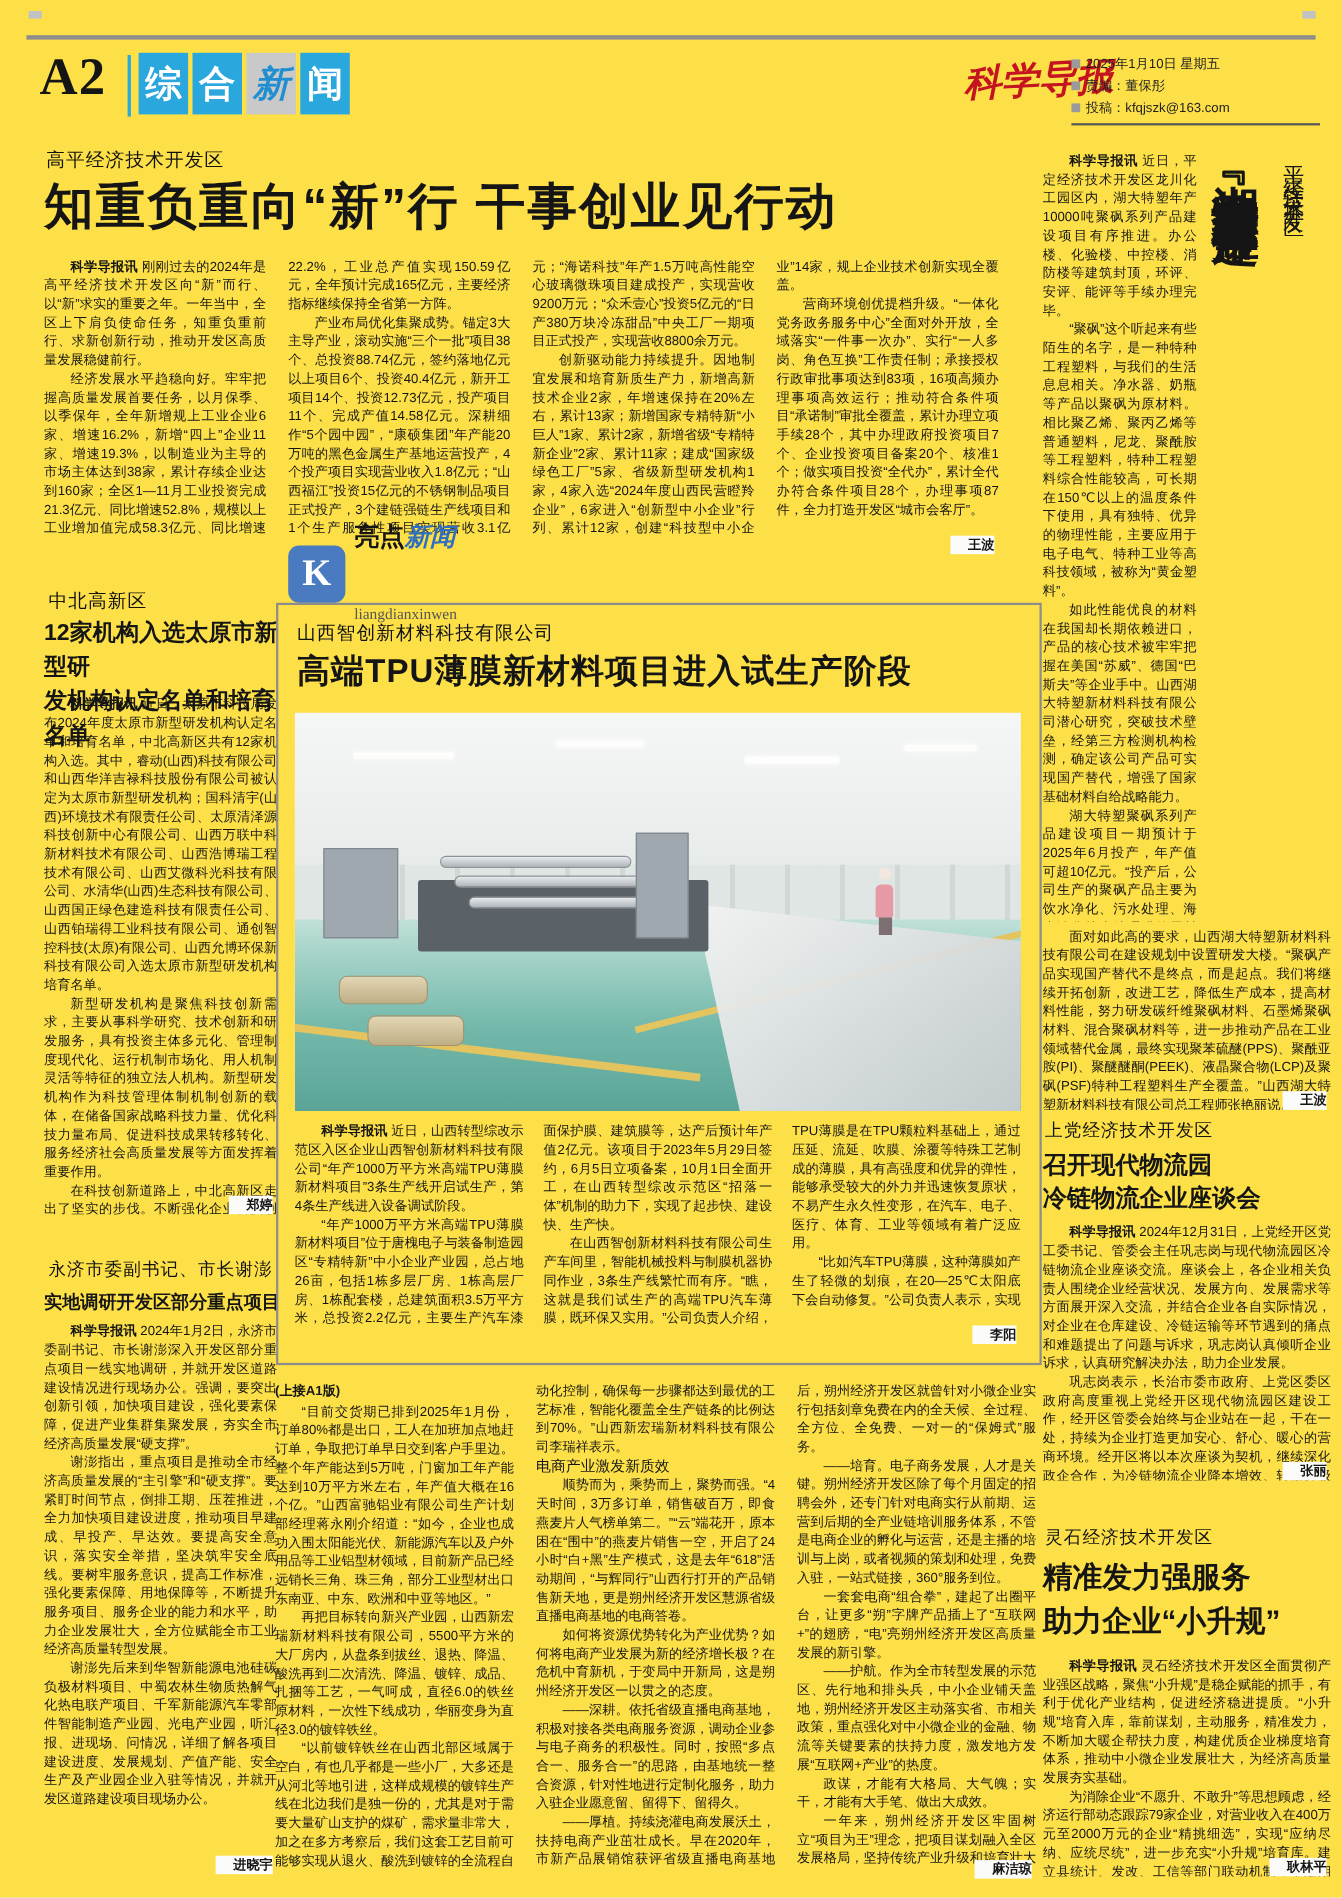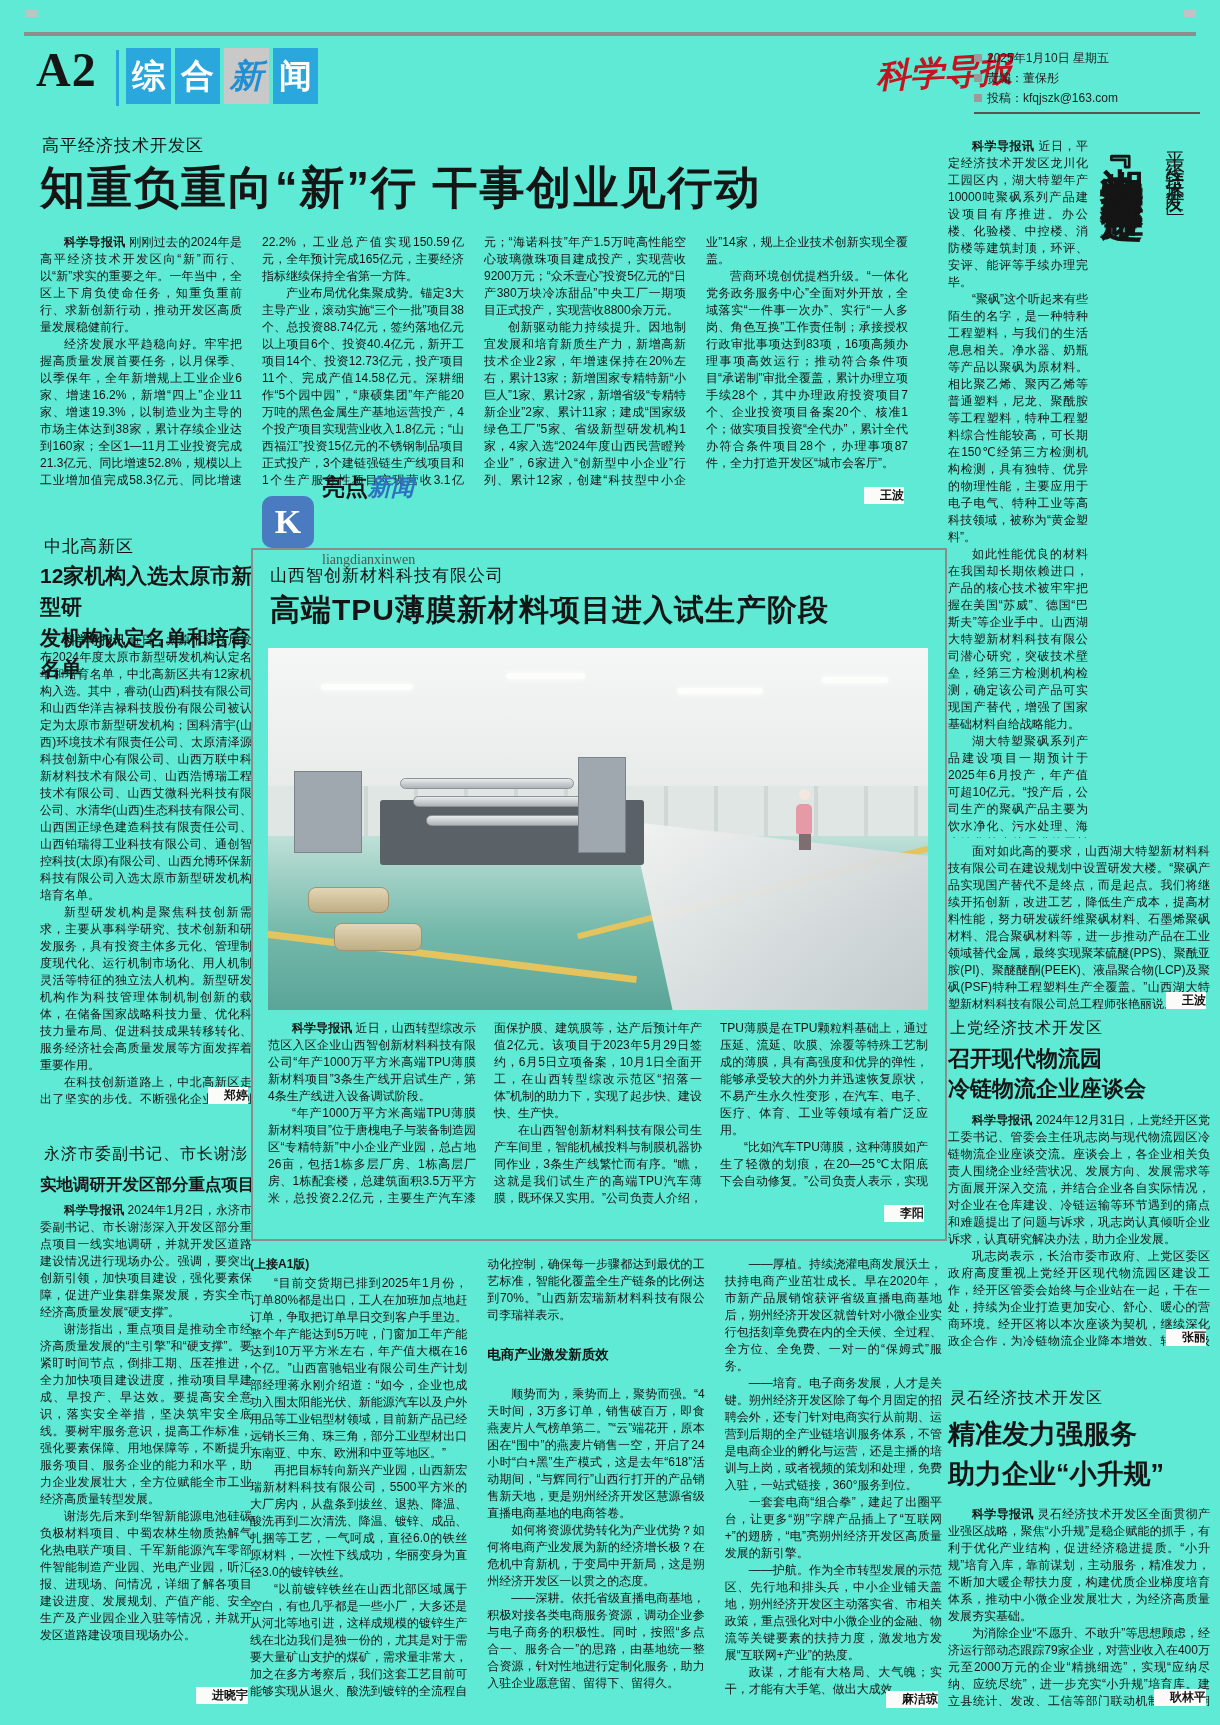--- a/index.html
+++ b/index.html
@@ -1,16 +1,16 @@
 <!DOCTYPE html>
 <html><head>
 <meta charset="utf-8">
 <style>
   html,body{margin:0;padding:0;background:#e9e9e7;}
-  #page{position:relative;width:1220px;height:1725px;background:#5eead4;margin:0 auto;
+  #page{position:relative;width:1220px;height:1725px;background:#fde047;margin:0 auto;
         font-family:"Liberation Sans","DejaVu Sans",sans-serif;color:#151515;overflow:hidden;}
   
   .top-rule{position:absolute;left:24px;top:32px;width:1172px;height:4px;background:#8d8d8d;}
   .corner-mark{position:absolute;width:12px;height:7px;background:#c2c2c2;top:10px;}
   #page-no{position:absolute;left:36px;top:42px;font-family:"Liberation Serif","DejaVu Serif",serif;
            font-size:48px;font-weight:700;letter-spacing:1px;}
   #sec-divider{position:absolute;left:116px;top:50px;width:3px;height:56px;background:#2aa7dc;}
   .sec-block{position:absolute;top:48px;width:45px;height:56px;background:#2aa7dc;color:#fff;
              font-size:33px;font-weight:700;display:flex;align-items:center;justify-content:center;}
   .sec-block.alt{background:#c9c9c9;color:#1f8fd2;font-family:"Liberation Serif",serif;
@@ -20,21 +20,21 @@
   #head-info{position:absolute;left:974px;top:48px;width:226px;border-bottom:2px solid #555;padding-bottom:4px;}
   .info-line{display:flex;align-items:center;font-size:12px;line-height:20px;color:#222;}
   .info-sq{width:8px;height:8px;background:#9a9a9a;margin-right:5px;flex:none;}
   
   .kicker{position:absolute;font-size:17px;color:#111;letter-spacing:1px;}
   .headline{position:absolute;font-weight:700;white-space:pre-line;}
   .blk{position:absolute;overflow:hidden;}
   .cols{width:100%;height:100%;overflow:hidden;column-fill:auto;}
   .body-text p{margin:0;text-indent:2em;font-size:12px;line-height:17px;text-align:justify;}
   .body-text b{font-weight:700;}
-  .subhead{font-weight:700;font-size:13.5px;margin:22px 0;text-indent:0;}
+  .subhead{font-weight:400;font-size:13.5px;margin:0 0;text-indent:0;}
   .lead-tag{font-weight:700;font-size:12px;line-height:17px;margin:0 0 2px 0;}
   .byline{position:absolute;right:4px;bottom:0;font-size:12px;font-weight:700;
           background:#fbfbf9;padding-left:16px;line-height:17px;}
   .vert{writing-mode:vertical-rl;}
   
   #hl-box{position:absolute;left:251px;top:548px;width:692px;height:689px;border:2px solid #8c8c8c;}
   #hl-logo-square{position:absolute;left:262px;top:496px;width:52px;height:52px;background:#4a7bc0;
                   border-radius:10px;color:#fff;display:flex;align-items:center;justify-content:center;
                   font-family:"Liberation Serif",serif;font-size:34px;font-weight:700;}
   #hl-logo-title{position:absolute;left:322px;top:472px;font-size:23px;font-weight:700;}
@@ -117,21 +117,21 @@
         <p>营商环境创优提档升级。“一体化党务政务服务中心”全面对外开放，全域落实“一件事一次办”、实行“一人多岗、角色互换”工作责任制；承接授权行政审批事项达到83项，16项高频办理事项高效运行；推动符合条件项目“承诺制”审批全覆盖，累计办理立项手续28个，其中办理政府投资项目7个、企业投资项目备案20个、核准1个；做实项目投资“全代办”，累计全代办符合条件项目28个，办理事项87件，全力打造开发区“城市会客厅”。</p>
       </div>
     <div class="byline">王波</div>
   </div>
 
   <div id="pd-kicker" class="vert">平定经济技术开发区</div>
   <div id="pd-headline" class="vert">湖大特塑『黄金塑料』项目有序推进</div>
   <div class="blk" style="left:948px;top:138px;width:140px;height:700px">
     <div class="cols body-text">
         <p><b>科学导报讯 </b>近日，平定经济技术开发区龙川化工园区内，湖大特塑年产10000吨聚砜系列产品建设项目有序推进。办公楼、化验楼、中控楼、消防楼等建筑封顶，环评、安评、能评等手续办理完毕。</p>
-        <p>“聚砜”这个听起来有些陌生的名字，是一种特种工程塑料，与我们的生活息息相关。净水器、奶瓶等产品以聚砜为原材料。相比聚乙烯、聚丙乙烯等普通塑料，尼龙、聚酰胺等工程塑料，特种工程塑料综合性能较高，可长期在150℃经第三方检测机构检测，具有独特、优异的物理性能，主要应用于电子电气、特种工业等高科技领域，被称为“黄金塑料”。</p>
+        <p>“聚砜”这个听起来有些陌生的名字，是一种特种工程塑料，与我们的生活息息相关。净水器、奶瓶等产品以聚砜为原材料。相比聚乙烯、聚丙乙烯等普通塑料，尼龙、聚酰胺等工程塑料，特种工程塑料综合性能较高，可长期在150℃以上的温度条件下使用，具有独特、优异的物理性能，主要应用于电子电气、特种工业等高科技领域，被称为“黄金塑料”。</p>
         <p>如此性能优良的材料在我国却长期依赖进口，产品的核心技术被牢牢把握在美国“苏威”、德国“巴斯夫”等企业手中。山西湖大特塑新材料科技有限公司潜心研究，突破技术壁垒，经第三方检测机构检测，确定该公司产品可实现国产替代，增强了国家基础材料自给战略能力。</p>
         <p>湖大特塑聚砜系列产品建设项目一期预计于2025年6月投产，年产值可超10亿元。“投产后，公司生产的聚砜产品主要为饮水净化、污水处理、海水淡化等水处理膜的原材料，聚醚砜主要在医学领域应用，是血液透析膜、人造心脏瓣膜、呼吸器的原材料，聚苯砜则是婴儿奶瓶、高档浴具的首选原材料，市场前景广阔。”面对未来，山西湖大特塑新材料科技有限公司总经理信心满怀。</p>
       </div>
   </div>
   <div class="blk" style="left:948px;top:843px;width:262px;height:166px">
     <div class="cols body-text">
         <p>面对如此高的要求，山西湖大特塑新材料科技有限公司在建设规划中设置研发大楼。“聚砜产品实现国产替代不是终点，而是起点。我们将继续开拓创新，改进工艺，降低生产成本，提高材料性能，努力研发碳纤维聚砜材料、石墨烯聚砜材料、混合聚砜材料等，进一步推动产品在工业领域替代金属，最终实现聚苯硫醚(PPS)、聚酰亚胺(PI)、聚醚醚酮(PEEK)、液晶聚合物(LCP)及聚砜(PSF)特种工程塑料生产全覆盖。”山西湖大特塑新材料科技有限公司总工程师张艳丽说。</p>
       </div>
     <div class="byline">王波</div>
   </div>

